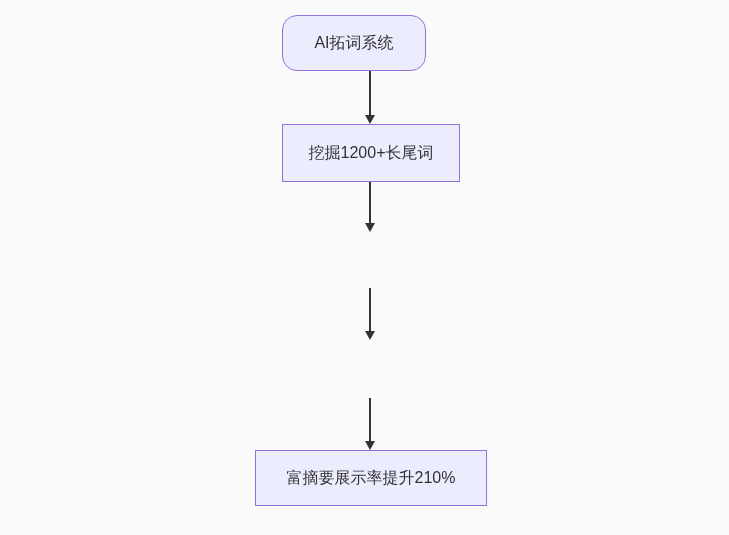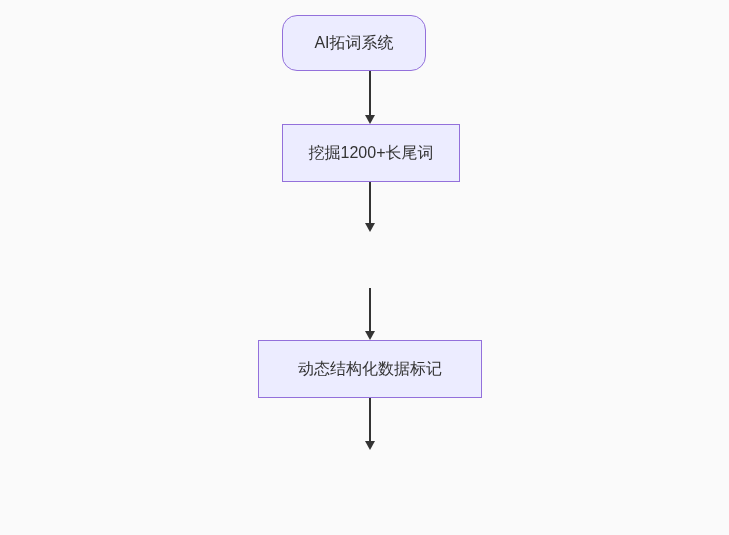--- a/index.html
+++ b/index.html
@@ -92,23 +92,23 @@
     <div class="line"></div>
     <div class="head"></div>
   </div>
 
 
   <div class="edge edge-3">
     <div class="line"></div>
     <div class="head"></div>
   </div>
 
-  <div class="node node-4">
-    <span>动态结构化数据标记</span>
-  </div>
 
   <div class="edge edge-4">
     <div class="line"></div>
     <div class="head"></div>
   </div>
 
+  <div class="node node-5">
+    <span>富摘要展示率提升210%</span>
+  </div>
 
 </div>
 
 </body></html>

